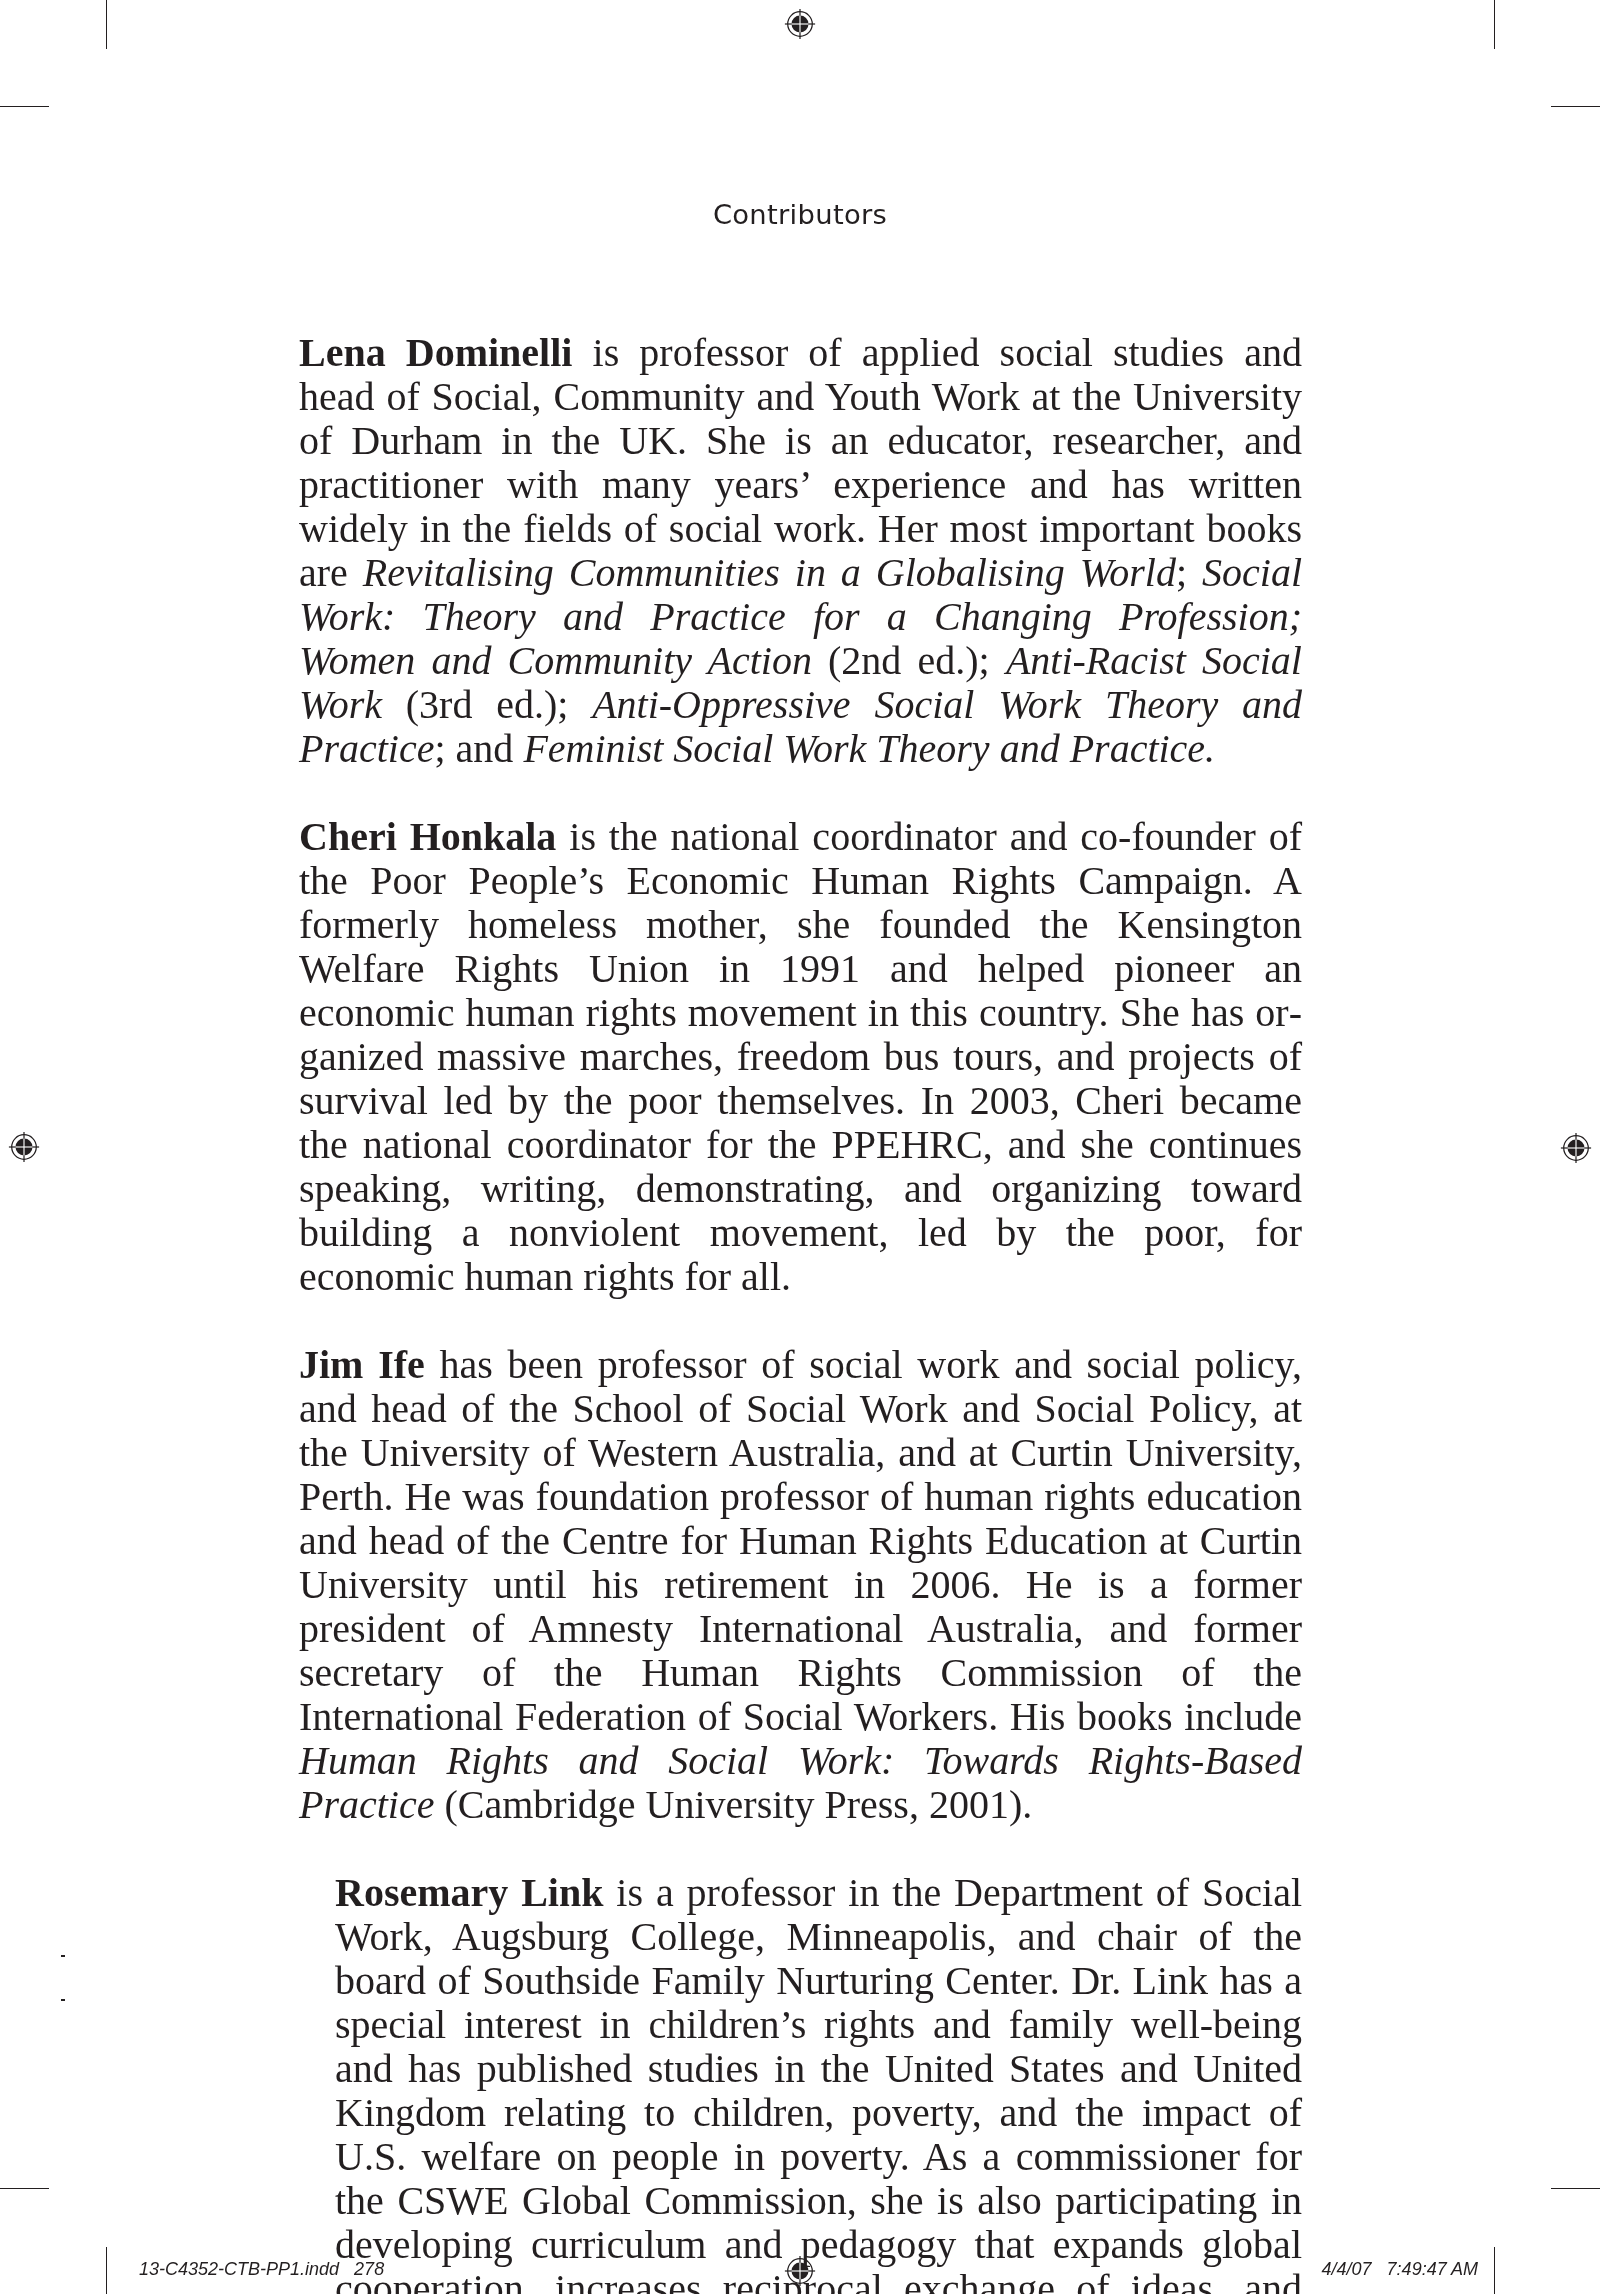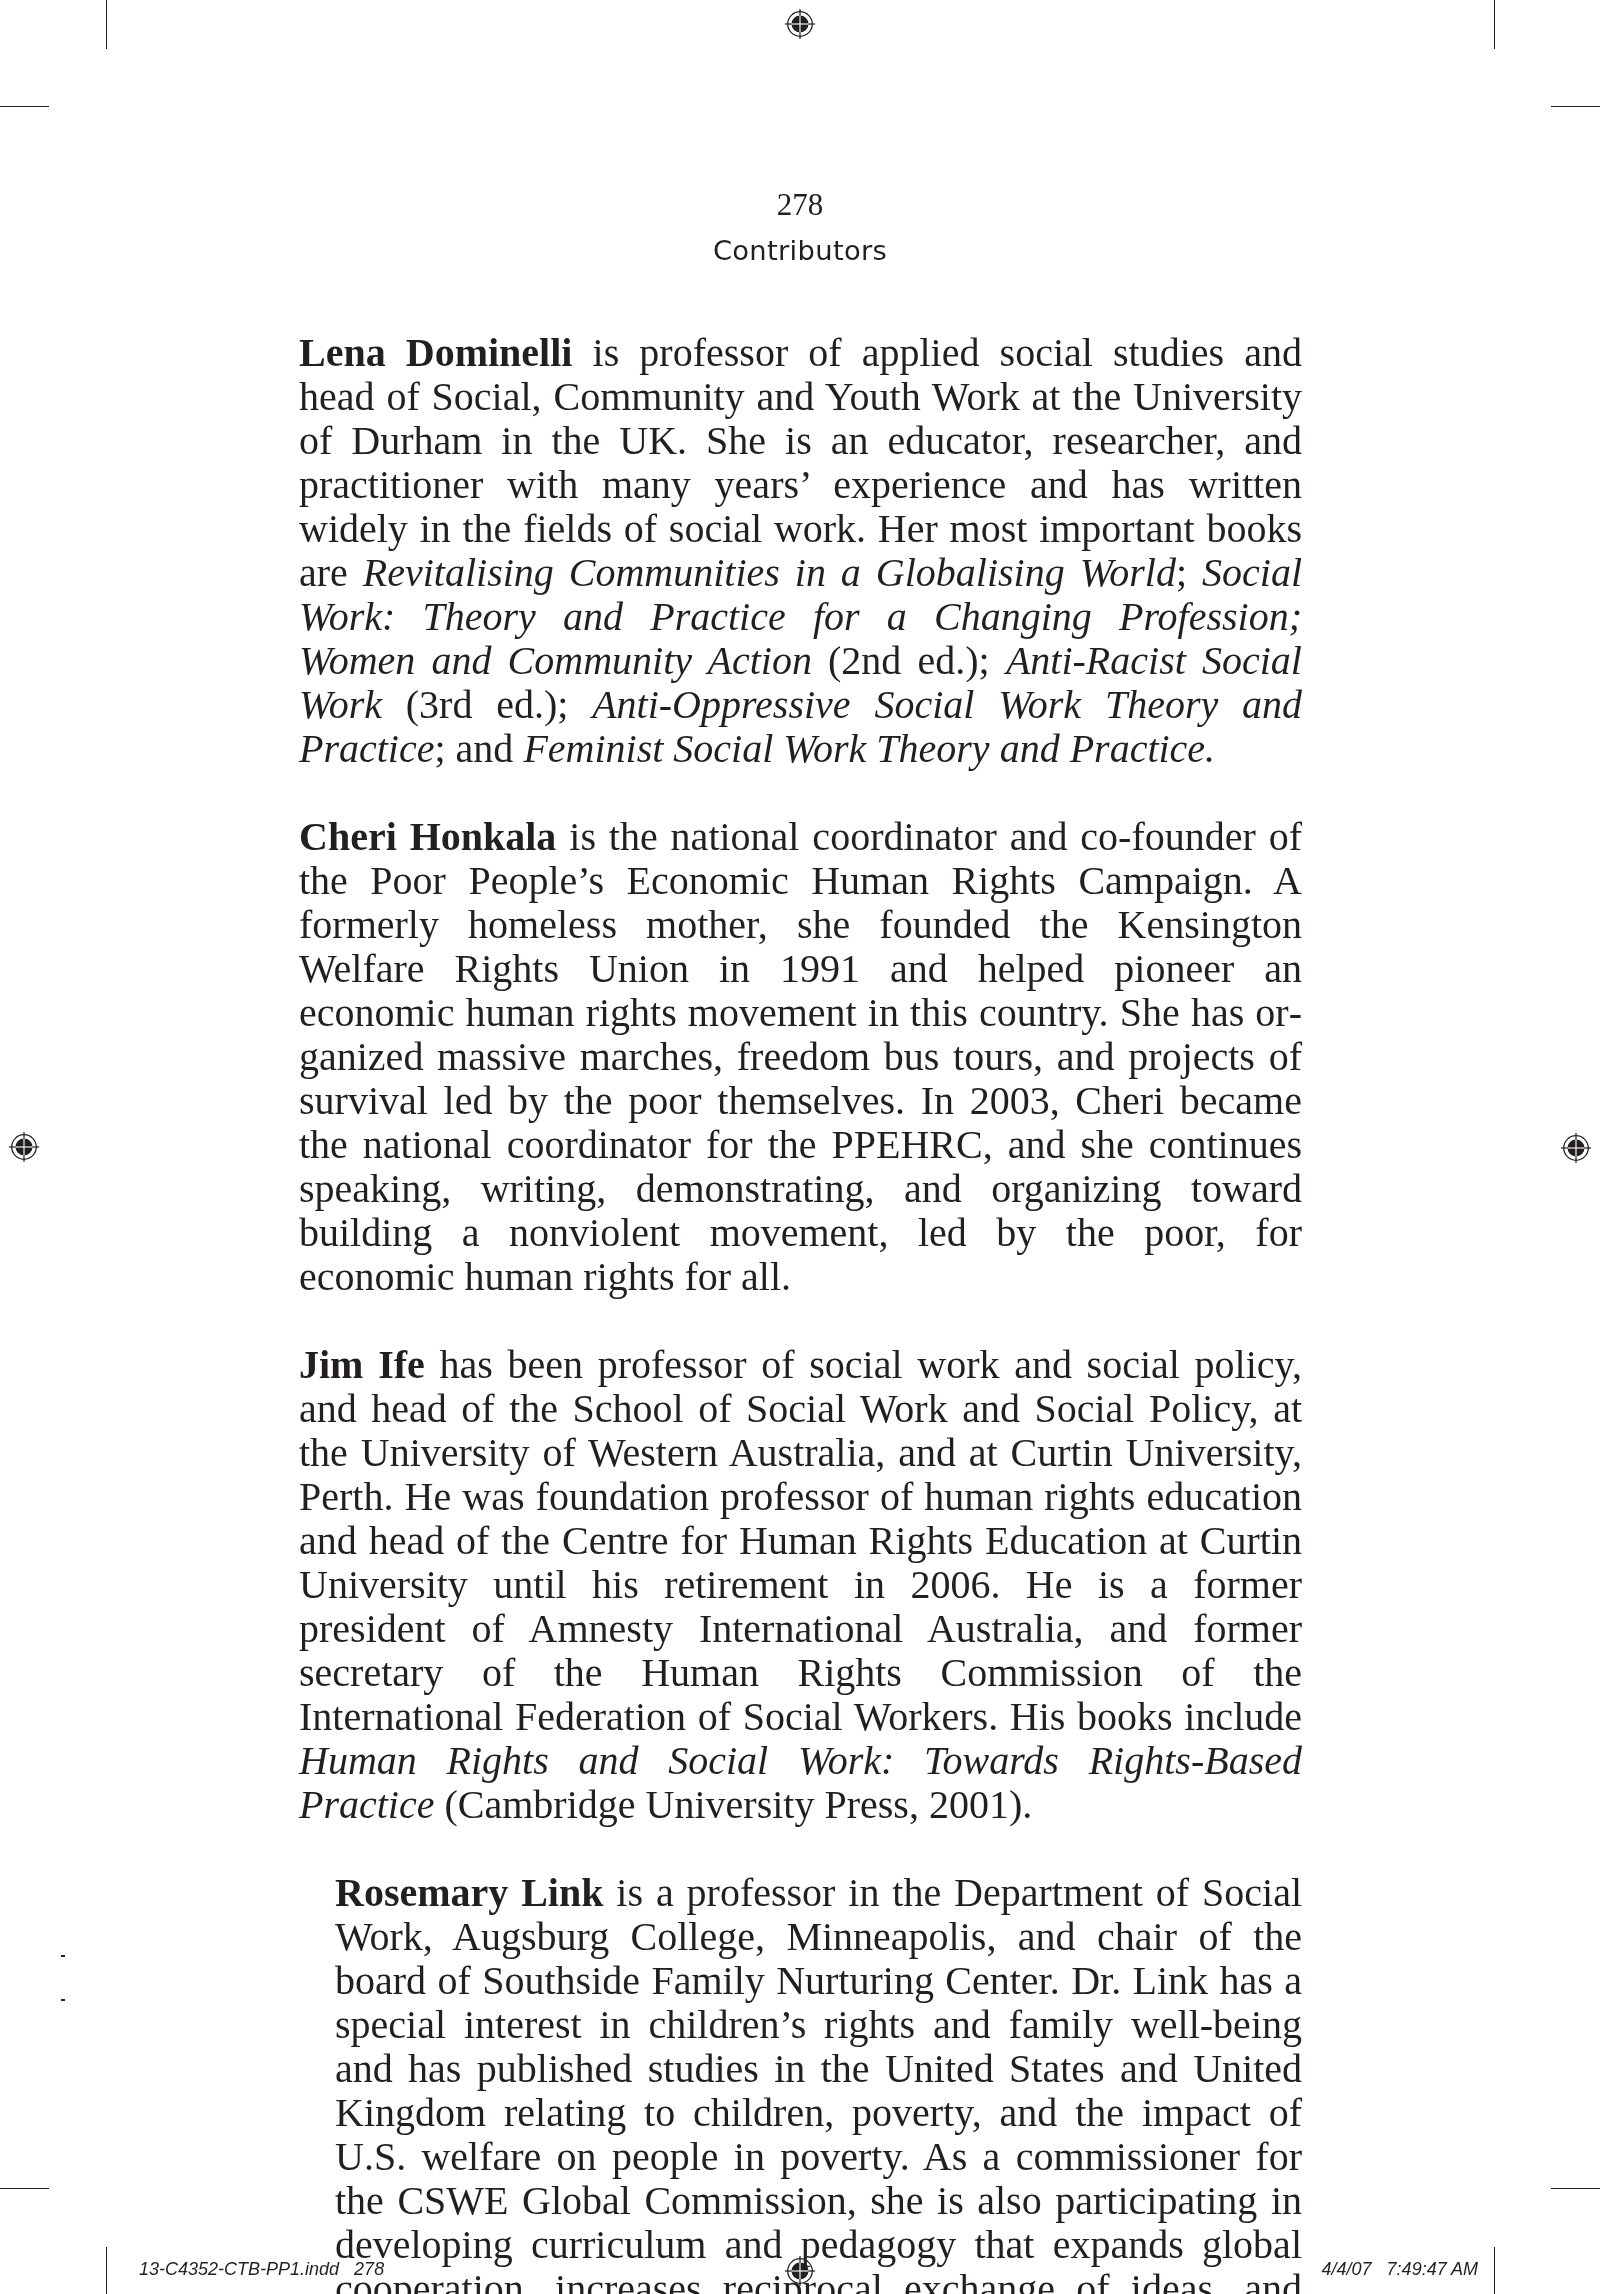--- a/index.html
+++ b/index.html
@@ -94,21 +94,20 @@
       <circle cx="18" cy="18" r="13" fill="none" stroke="#231f20" stroke-width="1.3"></circle>
       <circle cx="18" cy="18" r="9" fill="#231f20"></circle>
       <line x1="2" y1="18" x2="34" y2="18" stroke="#231f20" stroke-width="1.3"></line>
       <line x1="18" y1="2" x2="18" y2="34" stroke="#231f20" stroke-width="1.3"></line>
       <line x1="9" y1="18" x2="27" y2="18" stroke="#fff" stroke-width="1.2"></line>
       <line x1="18" y1="9" x2="18" y2="27" stroke="#fff" stroke-width="1.2"></line>
     </svg>
 </div>
 
 <div class="running-head">
-  <span class="page-number">278</span>
   <span class="section-title">Contributors</span>
 </div>
 
 <div class="text-block">
   <p class="bio">
     <span class="name">Lena Dominelli</span><span class="segs"><span> is professor of applied social studies and head of Social, Community and Youth Work at the University of Durham in the UK. She is an educator, researcher, and practitioner with many years’ experience and has written widely in the fields of social work. Her most important books are </span><em>Revitalising Communities in a Globalising World</em><span>; </span><em>Social Work: Theory and Practice for a Changing Profession; Women and Community Action</em><span> (2nd ed.); </span><em>Anti-Racist Social Work</em><span> (3rd ed.); </span><em>Anti-Oppressive Social Work Theory and Practice</em><span>; and </span><em>Feminist Social Work Theory and Practice.</em></span>
   </p>
   <p class="bio">
     <span class="name">Cheri Honkala</span><span class="segs"><span> is the national coordinator and co-founder of the Poor Peo­ple’s Economic Human Rights Campaign. A formerly homeless mother, she founded the Kensington Welfare Rights Union in 1991 and helped pioneer an economic human rights movement in this country. She has or­ganized massive marches, freedom bus tours, and projects of survival led by the poor themselves. In 2003, Cheri became the national coordinator for the PPEHRC, and she continues speaking, writing, demonstrating, and organizing toward building a nonviolent movement, led by the poor, for economic human rights for all.</span></span>
   </p>

